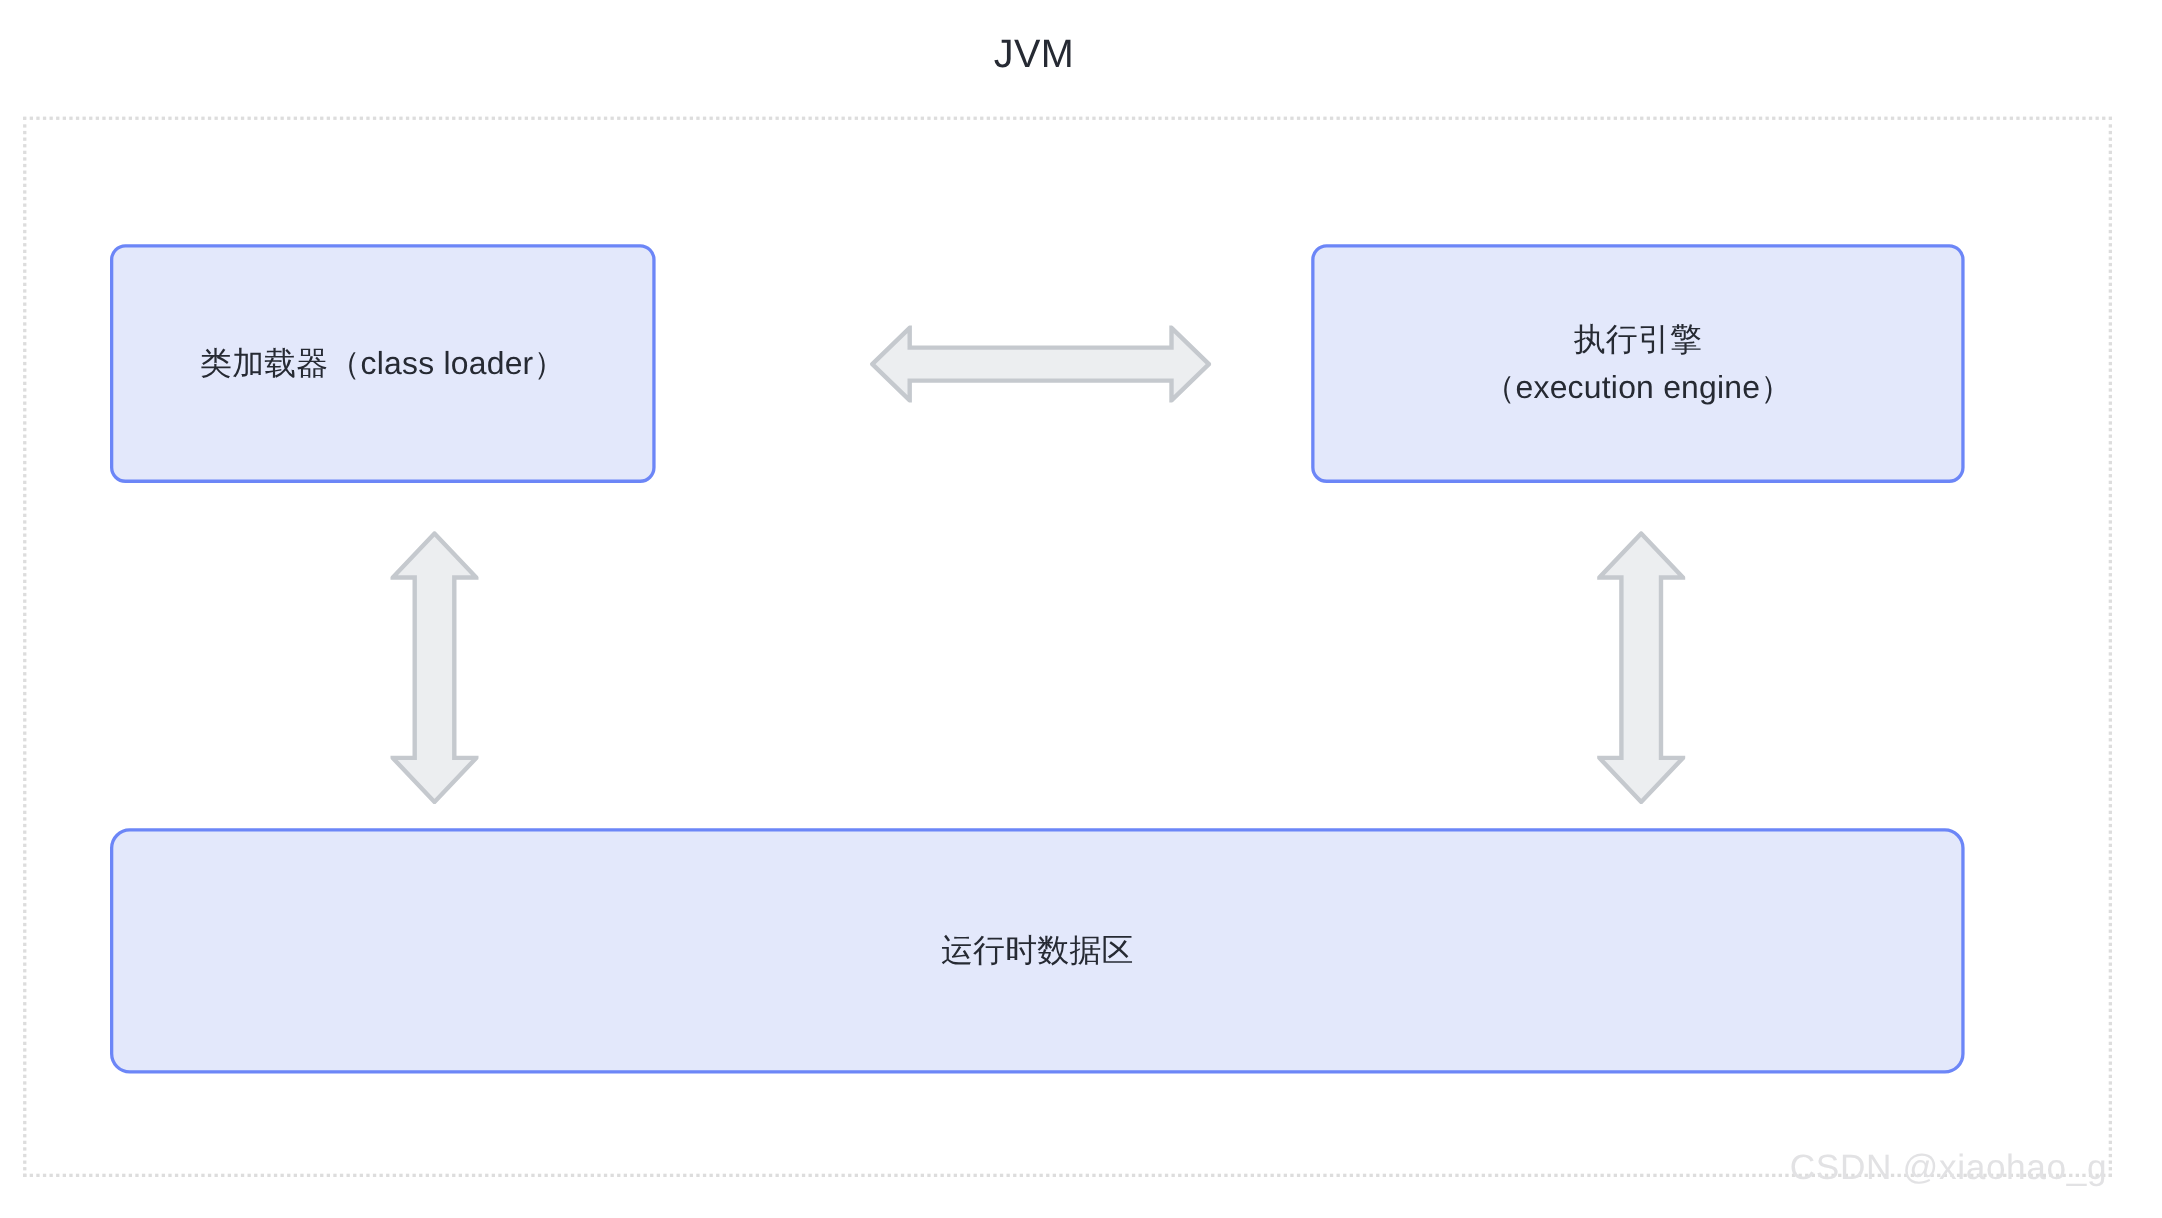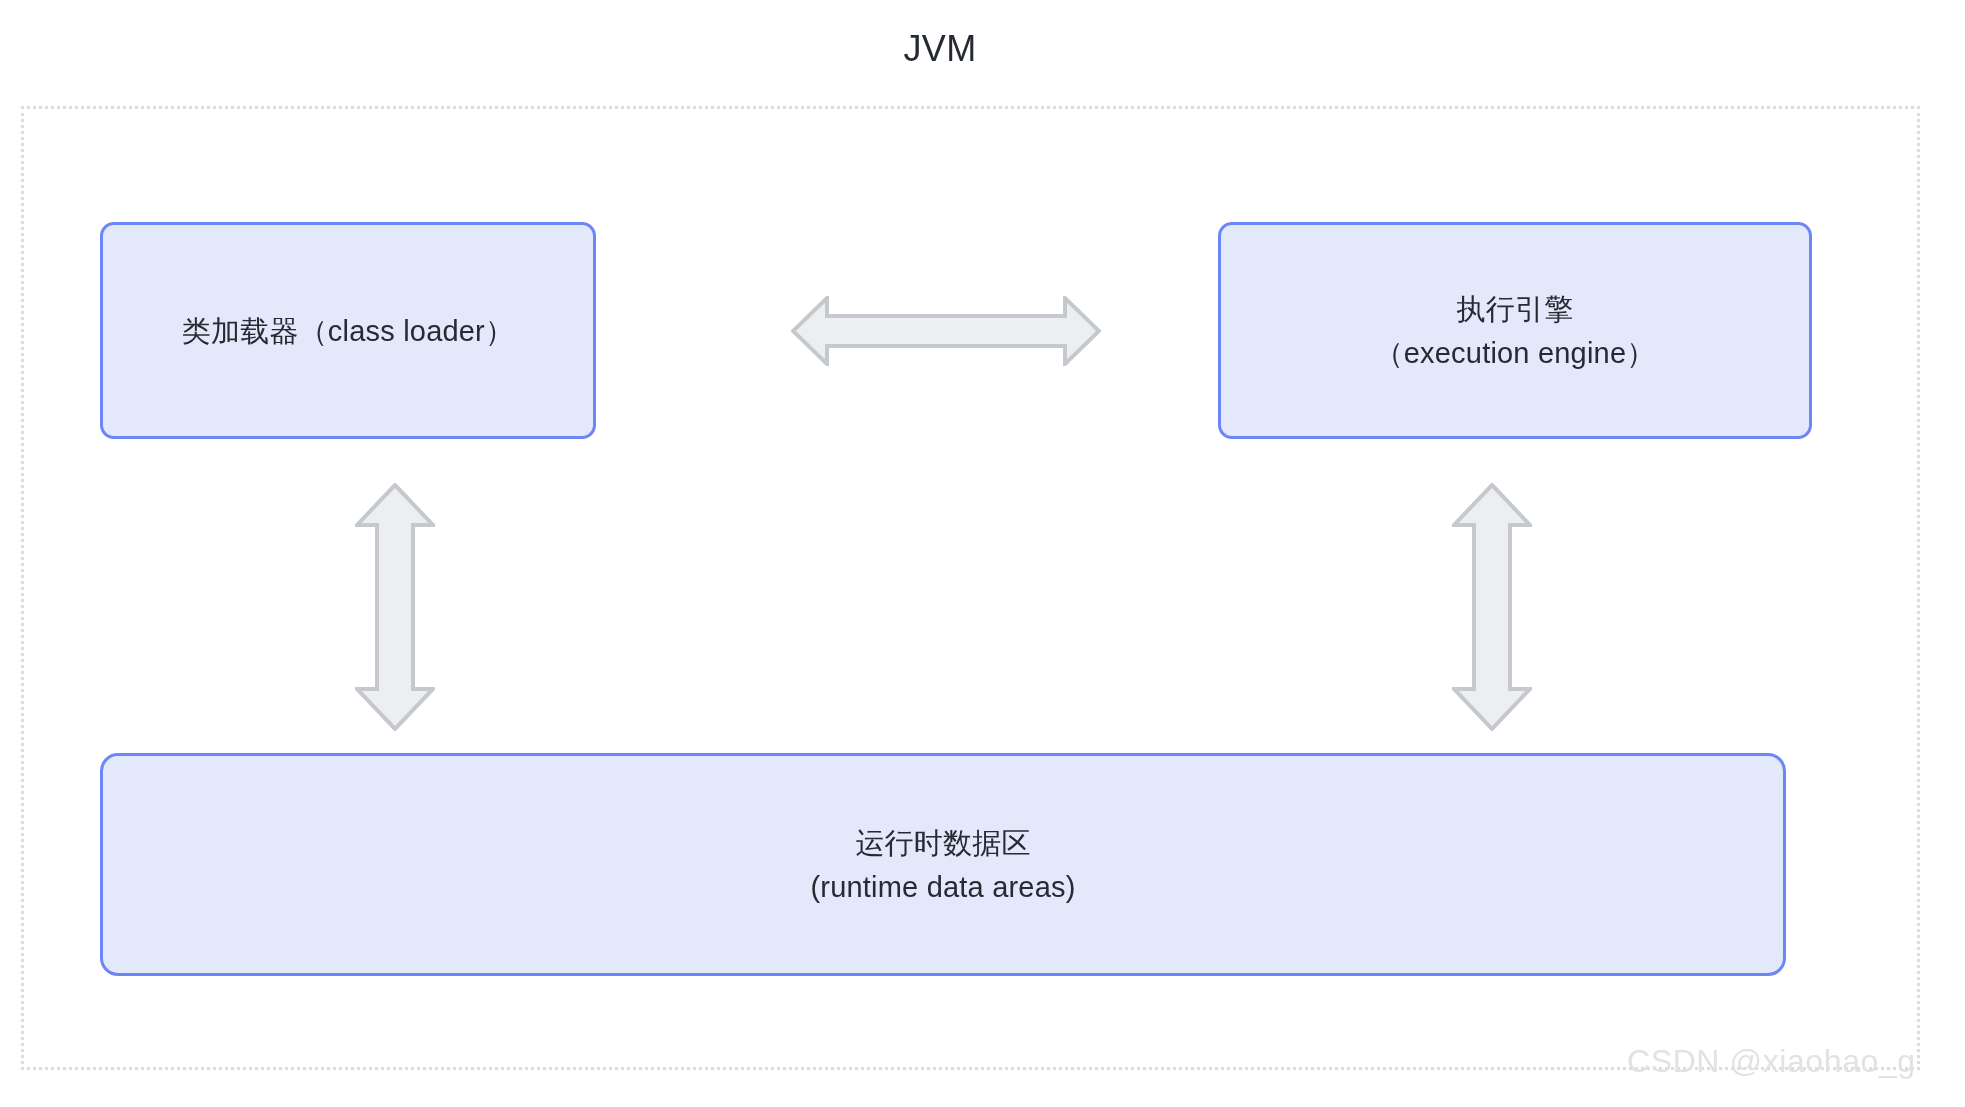--- a/index.html
+++ b/index.html
@@ -68,21 +68,20 @@
     left: 100px;
     top: 222px;
     width: 496px;
     height: 217px;
   }
   #execution-engine-box {
     left: 1192px;
     top: 222px;
     width: 594px;
     height: 217px;
-    margin-left: 26px;
   }
   #runtime-data-box {
     left: 100px;
     top: 753px;
     width: 1686px;
     height: 223px;
     border-radius: 18px;
   }
 
   
@@ -137,21 +136,20 @@
   <div class="node-line">类加载器（class loader）</div>
 </div>
 
 <div class="node-box" id="execution-engine-box">
   <div class="node-line">执行引擎</div>
   <div class="node-line">（execution engine）</div>
 </div>
 
 <div class="node-box" id="runtime-data-box">
   <div class="node-line">运行时数据区</div>
-  <div class="node-line">(runtime data areas)</div>
 </div>
 
 <div class="arrow" id="horizontal-arrow">
   <svg width="310" height="70" viewBox="0 0 310 70" xmlns="http://www.w3.org/2000/svg">
     <polygon points="36,2 36,20 274,20 274,2 308,35 274,68 274,50 36,50 36,68 2,35" fill="#eceef0" stroke="#c5c9ce" stroke-width="4" stroke-linejoin="miter"></polygon>
   </svg>
 </div>
 
 <div class="arrow" id="left-vertical-arrow">
   <svg width="80" height="248" viewBox="0 0 80 248" xmlns="http://www.w3.org/2000/svg">

